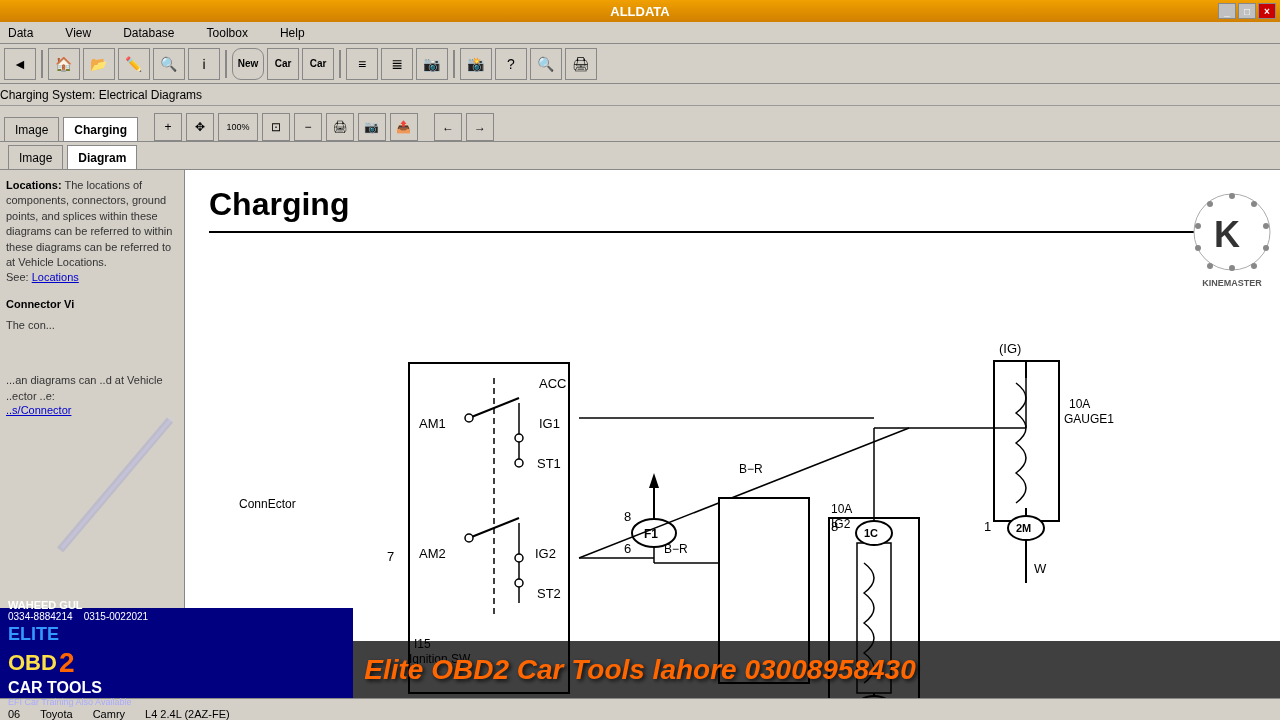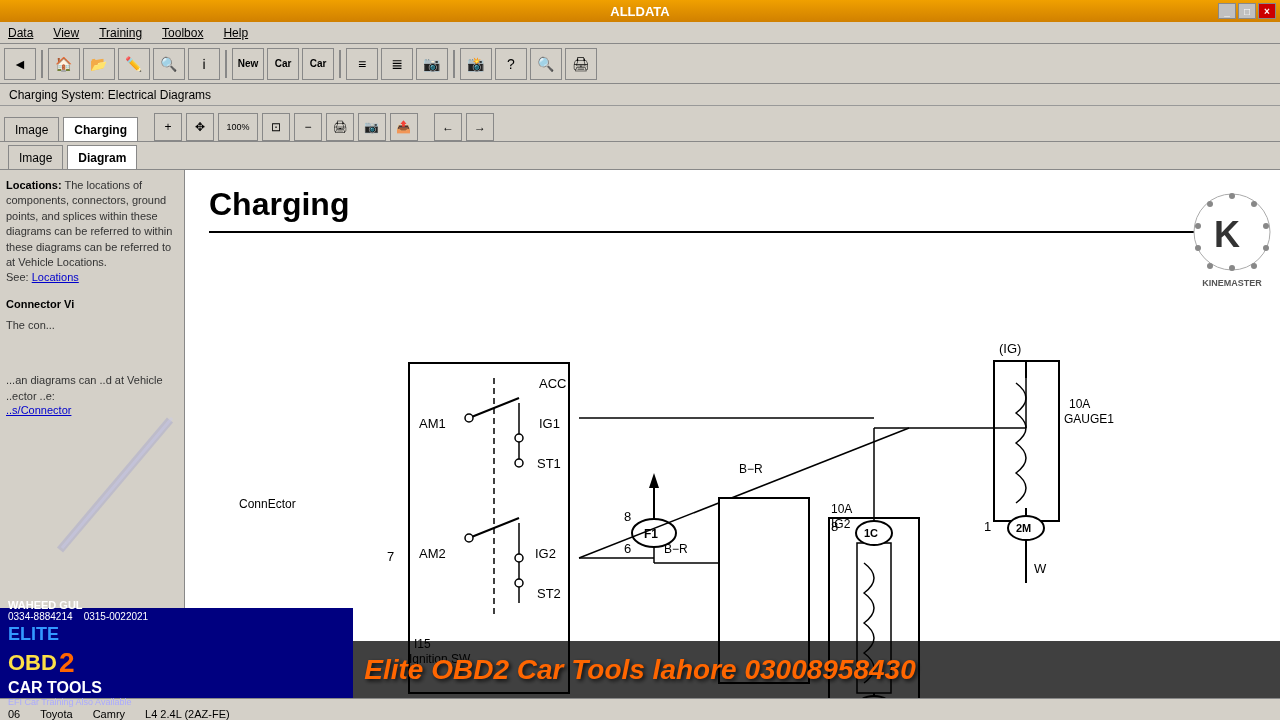--- a/index.html
+++ b/index.html
@@ -32,24 +32,23 @@
     }
     .title-btn.close { background: #cc0000; color: white; }
 
     
     .menu-bar {
       background: #d4d0c8;
       height: 22px;
       display: flex;
       align-items: center;
       padding: 0 4px;
-      gap: 12px;
+      gap: 24px;
       border-bottom: 1px solid #888;
       font-size: 12px;
-      text-decoration: underline;
     }
     .menu-item { cursor: pointer; padding: 2px 4px; }
 
     
     .toolbar {
       background: #d4d0c8;
       height: 40px;
       display: flex;
       align-items: center;
       padding: 2px 4px;
@@ -82,21 +81,21 @@
       display: flex; align-items: center;
     }
     .tab-btn.active { background: white; font-weight: bold; }
 
     
     .breadcrumb-bar {
       background: #d4d0c8;
       height: 22px;
       display: flex;
       align-items: center;
-      padding: 0 9px;
+      padding: 0 0;
       font-size: 12px;
       border-bottom: 1px solid #999;
     }
 
     
     .sidebar {
       width: 185px;
       min-width: 185px;
       background: #d4d0c8;
       border-right: 1px solid #888;
@@ -216,36 +215,36 @@
   <div class="title-bar-buttons">
     <div class="title-btn">_</div>
     <div class="title-btn">□</div>
     <div class="title-btn close">×</div>
   </div>
 </div>
 
 <div class="menu-bar">
   <span class="menu-item">Data</span>
   <span class="menu-item">View</span>
-  <span class="menu-item">Training</span>
+  <span class="menu-item">Database</span>
   <span class="menu-item">Toolbox</span>
   <span class="menu-item">Help</span>
 </div>
 
 <div class="toolbar">
   <div class="tb-btn">◄</div>
   <div class="tb-sep"></div>
 
   <div class="tb-btn">🏠</div>
   <div class="tb-btn">📂</div>
   <div class="tb-btn">✏️</div>
   <div class="tb-btn">🔍</div>
   <div class="tb-btn">ℹ</div>
   <div class="tb-sep"></div>
-  <div class="tb-btn" style="font-size:10px;font-weight:bold;">New</div>
+  <div class="tb-btn" style="font-size:10px;font-weight:bold;border-radius:9px;">New</div>
   <div class="tb-btn" style="font-size:10px;font-weight:bold;">Car</div>
   <div class="tb-btn" style="font-size:10px;font-weight:bold;">Car</div>
   <div class="tb-sep"></div>
   <div class="tb-btn">≡</div>
   <div class="tb-btn">≣</div>
   <div class="tb-btn">📷</div>
   <div class="tb-sep"></div>
   <div class="tb-btn">📸</div>
   <div class="tb-btn">?</div>
   <div class="tb-btn">🔍</div>

